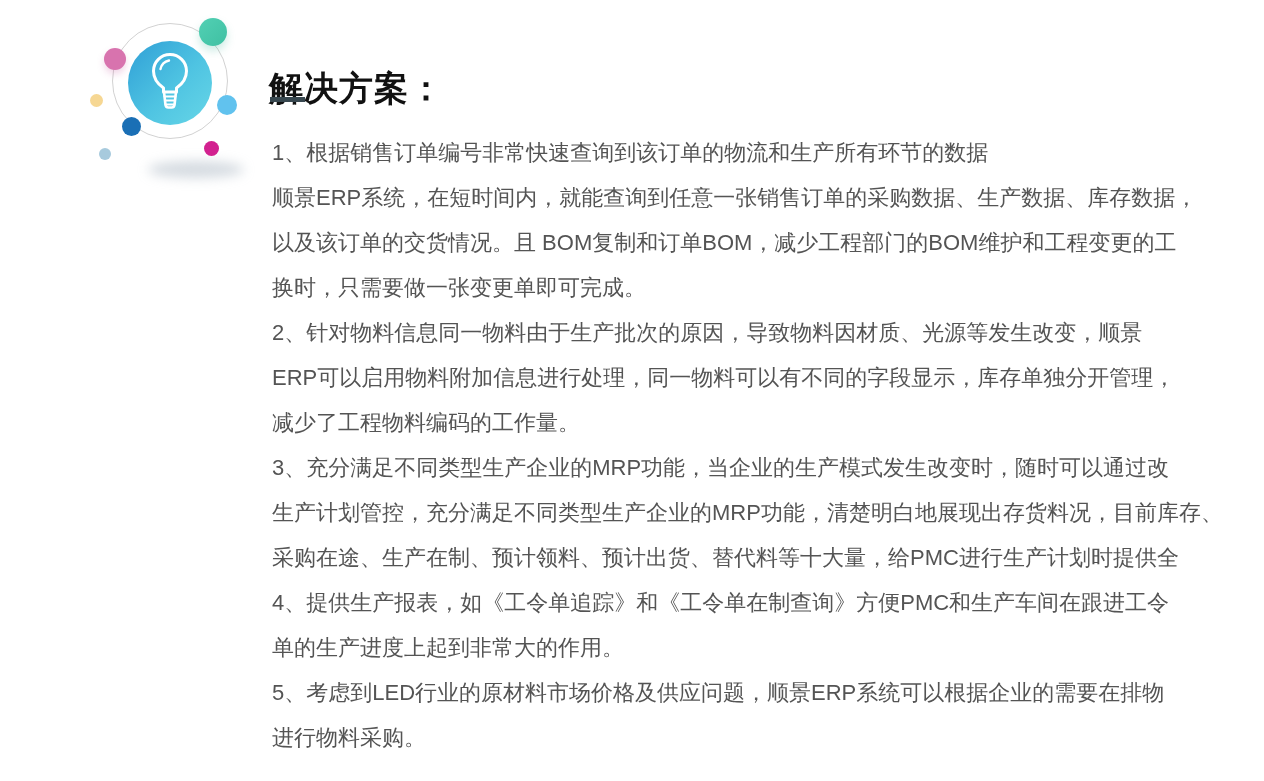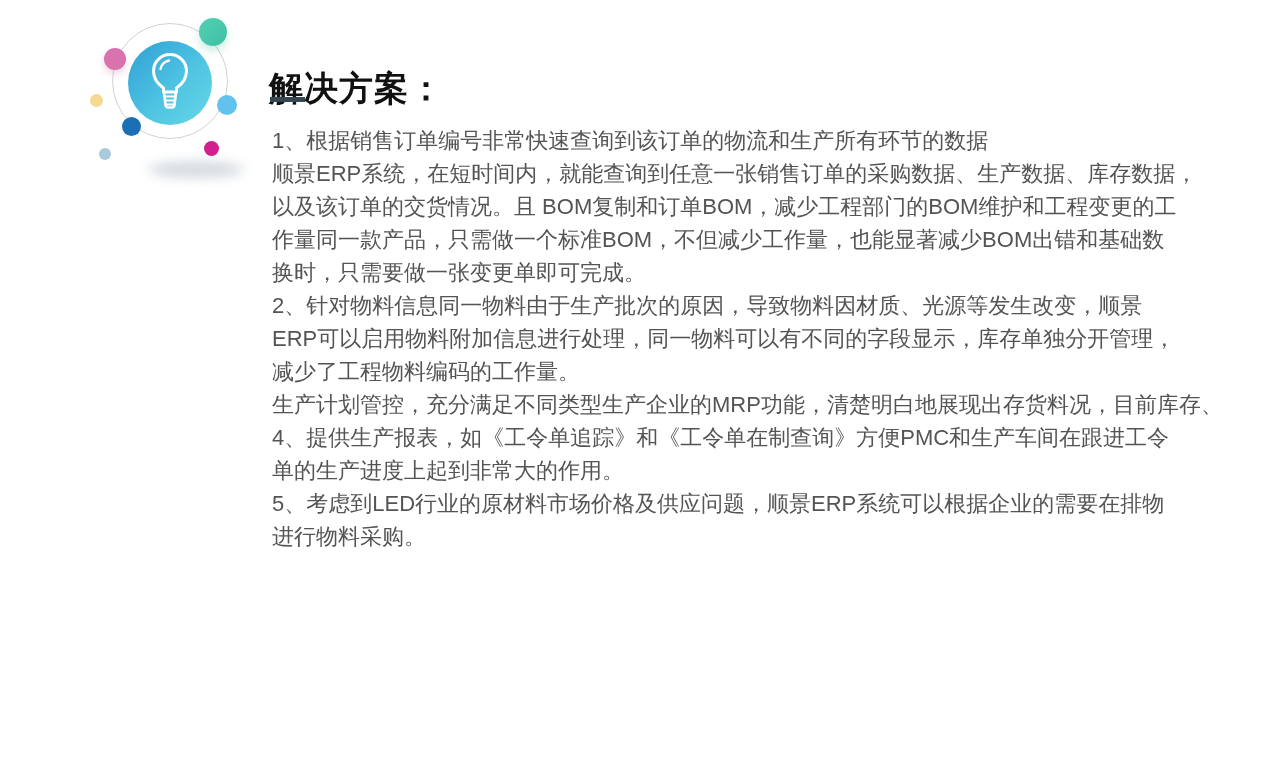--- a/index.html
+++ b/index.html
@@ -49,21 +49,21 @@
   }
   .title-dash {
     position: absolute; left: 270px; top: 97px;
     width: 35px; height: 5px; background: #37474f;
   }
   .body-text {
     position: absolute; left: 272px; top: 124px;
     width: 940px;
     font-size: 22px; line-height: 33px; color: #545454;
   }
-  .body-text .line { height: 33px; white-space: nowrap; }
+  .body-text .line { height: 33px; white-space: nowrap; margin-top: 12px; }
 </style>
 </head>
 <body>
 
 <div class="page">
 
   <div class="icon-cluster">
     <div class="ground-shadow"></div>
     <div class="orbit-ring"></div>
     <div class="bulb-circle">
@@ -84,26 +84,27 @@
   </div>
 
   <div class="content">
     <h1 class="page-title">解决方案：</h1>
     <div class="title-dash"></div>
 
     <div class="body-text">
       <div class="line">1、根据销售订单编号非常快速查询到该订单的物流和生产所有环节的数据</div>
       <div class="line">顺景ERP系统，在短时间内，就能查询到任意一张销售订单的采购数据、生产数据、库存数据，</div>
       <div class="line">以及该订单的交货情况。且 BOM复制和订单BOM，减少工程部门的BOM维护和工程变更的工</div>
-      <div class="line">作量同一款产品，只需做一个标准BOM，不但减少工作量，也能显著减少BOM出错和基础数</div>
       <div class="line">换时，只需要做一张变更单即可完成。</div>
       <div class="line">2、针对物料信息同一物料由于生产批次的原因，导致物料因材质、光源等发生改变，顺景</div>
       <div class="line">ERP可以启用物料附加信息进行处理，同一物料可以有不同的字段显示，库存单独分开管理，</div>
       <div class="line">减少了工程物料编码的工作量。</div>
+      <div class="line">3、充分满足不同类型生产企业的MRP功能，当企业的生产模式发生改变时，随时可以通过改</div>
       <div class="line">生产计划管控，充分满足不同类型生产企业的MRP功能，清楚明白地展现出存货料况，目前库存、</div>
+      <div class="line">采购在途、生产在制、预计领料、预计出货、替代料等十大量，给PMC进行生产计划时提供全</div>
       <div class="line">4、提供生产报表，如《工令单追踪》和《工令单在制查询》方便PMC和生产车间在跟进工令</div>
       <div class="line">单的生产进度上起到非常大的作用。</div>
       <div class="line">5、考虑到LED行业的原材料市场价格及供应问题，顺景ERP系统可以根据企业的需要在排物</div>
       <div class="line">进行物料采购。</div>
     </div>
   </div>
 
 </div>
 
 </body></html>

